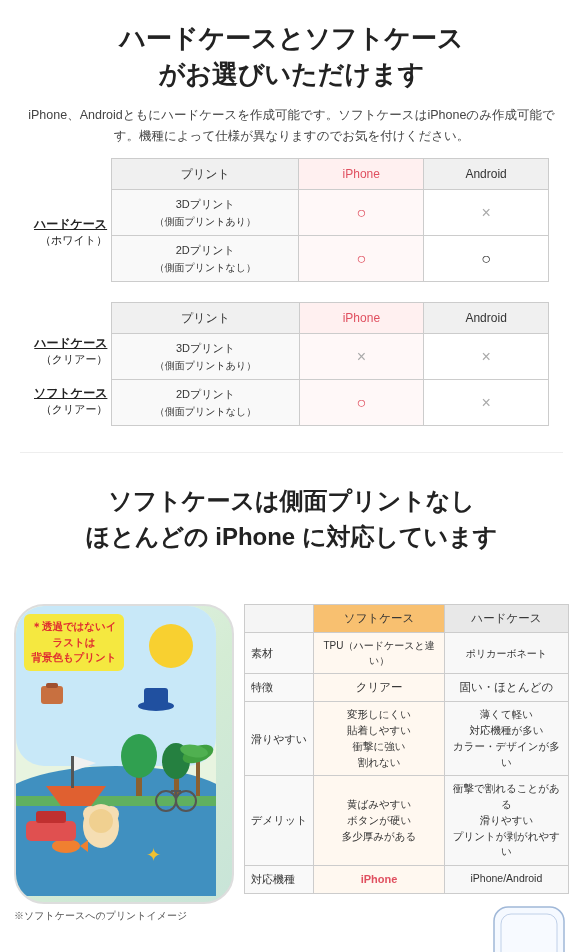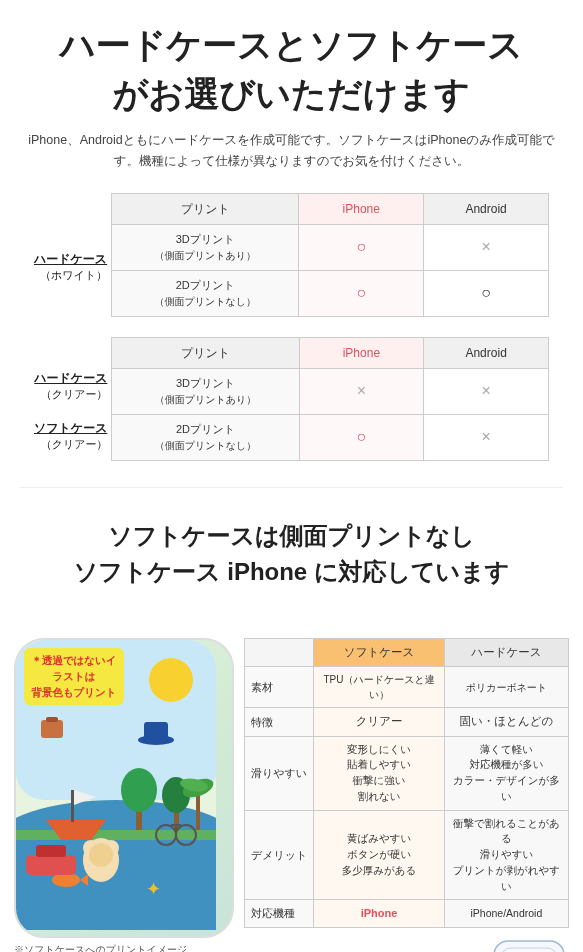--- a/index.html
+++ b/index.html
@@ -10,31 +10,31 @@
       font-size: 13px;
       color: #333;
     }
 
     
     .top-section {
       padding: 20px 20px 10px;
       text-align: center;
     }
     .main-title {
-      font-size: 35px;
+      font-size: 26px;
       font-weight: bold;
       line-height: 1.4;
       margin-bottom: 12px;
       color: #222;
     }
     .subtitle-text {
       font-size: 12.5px;
       line-height: 1.7;
       color: #444;
-      margin-bottom: 10px;
+      margin-bottom: 1px;
     }
 
     .comparison-table {
       border-collapse: collapse;
       font-size: 12px;
       flex: 1;
     }
     .comparison-table th, .comparison-table td {
       border: 1px solid #ccc;
       text-align: center;
@@ -303,21 +303,21 @@
     </div>
   </div>
 
   <div class="section-gap"></div>
   <div style="border-top: 1px solid #eee; margin: 0 20px;"></div>
   <div class="section-gap"></div>
 
   <div class="bottom-section">
     <h2 class="bottom-title">
       <span>ソフトケースは側面プリントなし</span><br>
-      <span>ソフトケース iPhone に対応しています</span>
+      <span>ほとんどの iPhone に対応しています</span>
     </h2>
     <p class="bottom-subtitle">
       <br>
     </p>
   </div>
 
   <div style="display:flex; gap:10px; padding: 0 14px; align-items:flex-start;">
 
     <div style="flex: 0 0 200px; position:relative;">
       <div class="phone-img">

